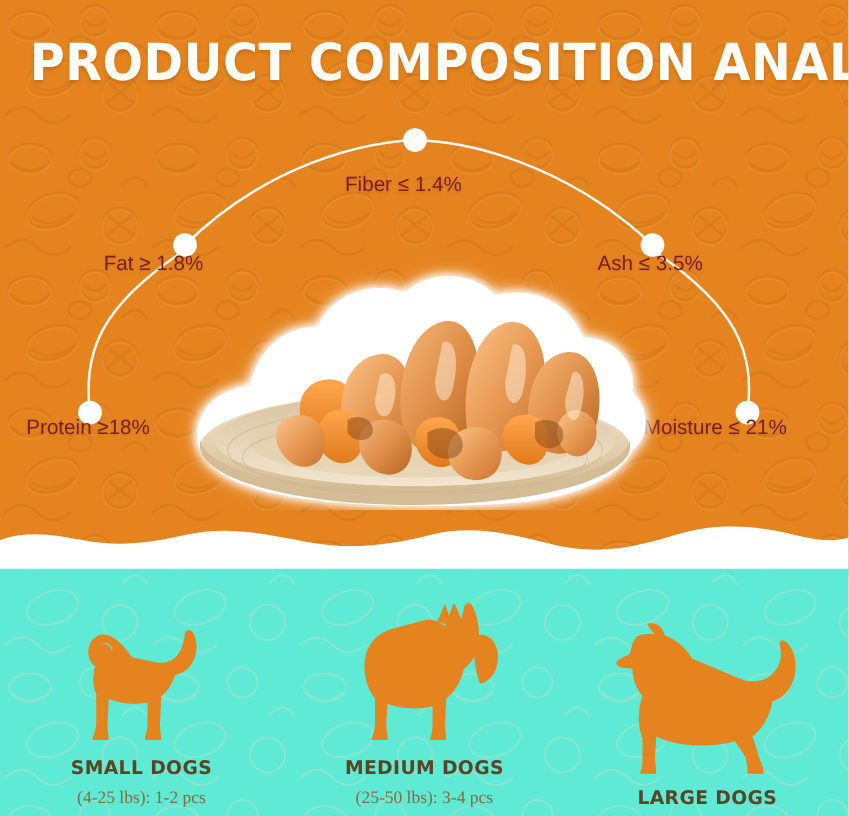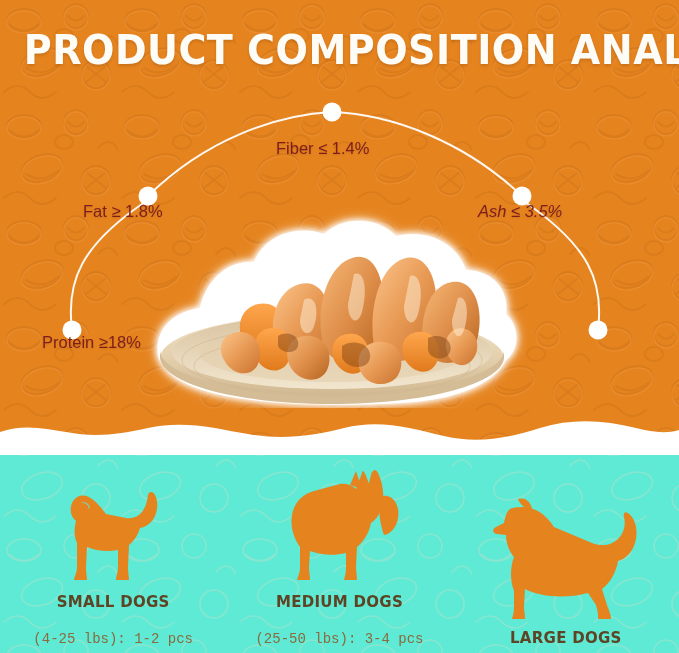--- a/index.html
+++ b/index.html
@@ -45,22 +45,22 @@
   .nlabel{
     position:absolute;
     font-family:"Liberation Sans",sans-serif;
     font-size:16.5px;
     color:#7f1d1d;
     white-space:nowrap;
     text-shadow:0 1px 2px rgba(120,60,8,.22);
   }
   .nl-fiber   {left:276px;top:139px;}
   .nl-fat     {left:83px; top:202px;text-align:right;}
-  .nl-ash     {left:478px;top:202px;font-style:italic;}
-  .nl-protein {left:42px; top:333px;}
+  .nl-ash     {left:478px;top:202px;}
+  .nl-protein {left:21px; top:333px;}
   .nl-moisture{left:515px;top:333px;}
 
   
   .bowl-wrap{
     position:absolute;left:128px;top:208px;width:400px;height:200px;
   }
 
   
   .bottom-panel{
     position:absolute;left:0;top:455px;width:679px;height:198px;
@@ -86,24 +86,24 @@
   .dog-title{
     font-family:"DejaVu Sans",sans-serif;
     font-weight:bold;
     font-size:15px;
     letter-spacing:.3px;
     color:#5c4425;
     margin-top:8px;
     white-space:nowrap;
   }
   .dog-sub{
-    font-family:Liberation Mono, monospace;
+    font-family:Liberation Serif, serif;
     font-size:14px;
     color:#8a6a3e;
-    margin-top:20px;
+    margin-top:8px;
     white-space:nowrap;
   }
 </style>
 </head>
 <body>
 
 <div class="poster">
 
   <div class="top-panel">
 
@@ -153,20 +153,21 @@
         <circle cx="522" cy="196" r="9.5" fill="#ffffff"></circle>
         <circle cx="72" cy="330" r="9.5" fill="#ffffff"></circle>
         <circle cx="598" cy="330" r="9.5" fill="#ffffff"></circle>
       </g>
     </svg>
 
     <div class="nlabel nl-fiber">Fiber ≤ 1.4%</div>
     <div class="nlabel nl-fat">Fat ≥ 1.8%</div>
     <div class="nlabel nl-ash">Ash ≤ 3.5%</div>
     <div class="nlabel nl-protein">Protein ≥18%</div>
+    <div class="nlabel nl-moisture">Moisture ≤ 21%</div>
 
     <div class="bowl-wrap">
       <svg width="400" height="200" viewBox="0 0 400 200">
         <defs>
           <linearGradient id="bowlG" x1="0" y1="0" x2="0" y2="1">
             <stop offset="0%" stop-color="#efe0c6"></stop>
             <stop offset="45%" stop-color="#e6d2b0"></stop>
             <stop offset="100%" stop-color="#cdb58d"></stop>
           </linearGradient>
           <linearGradient id="bowlInner" x1="0" y1="0" x2="0" y2="1">

